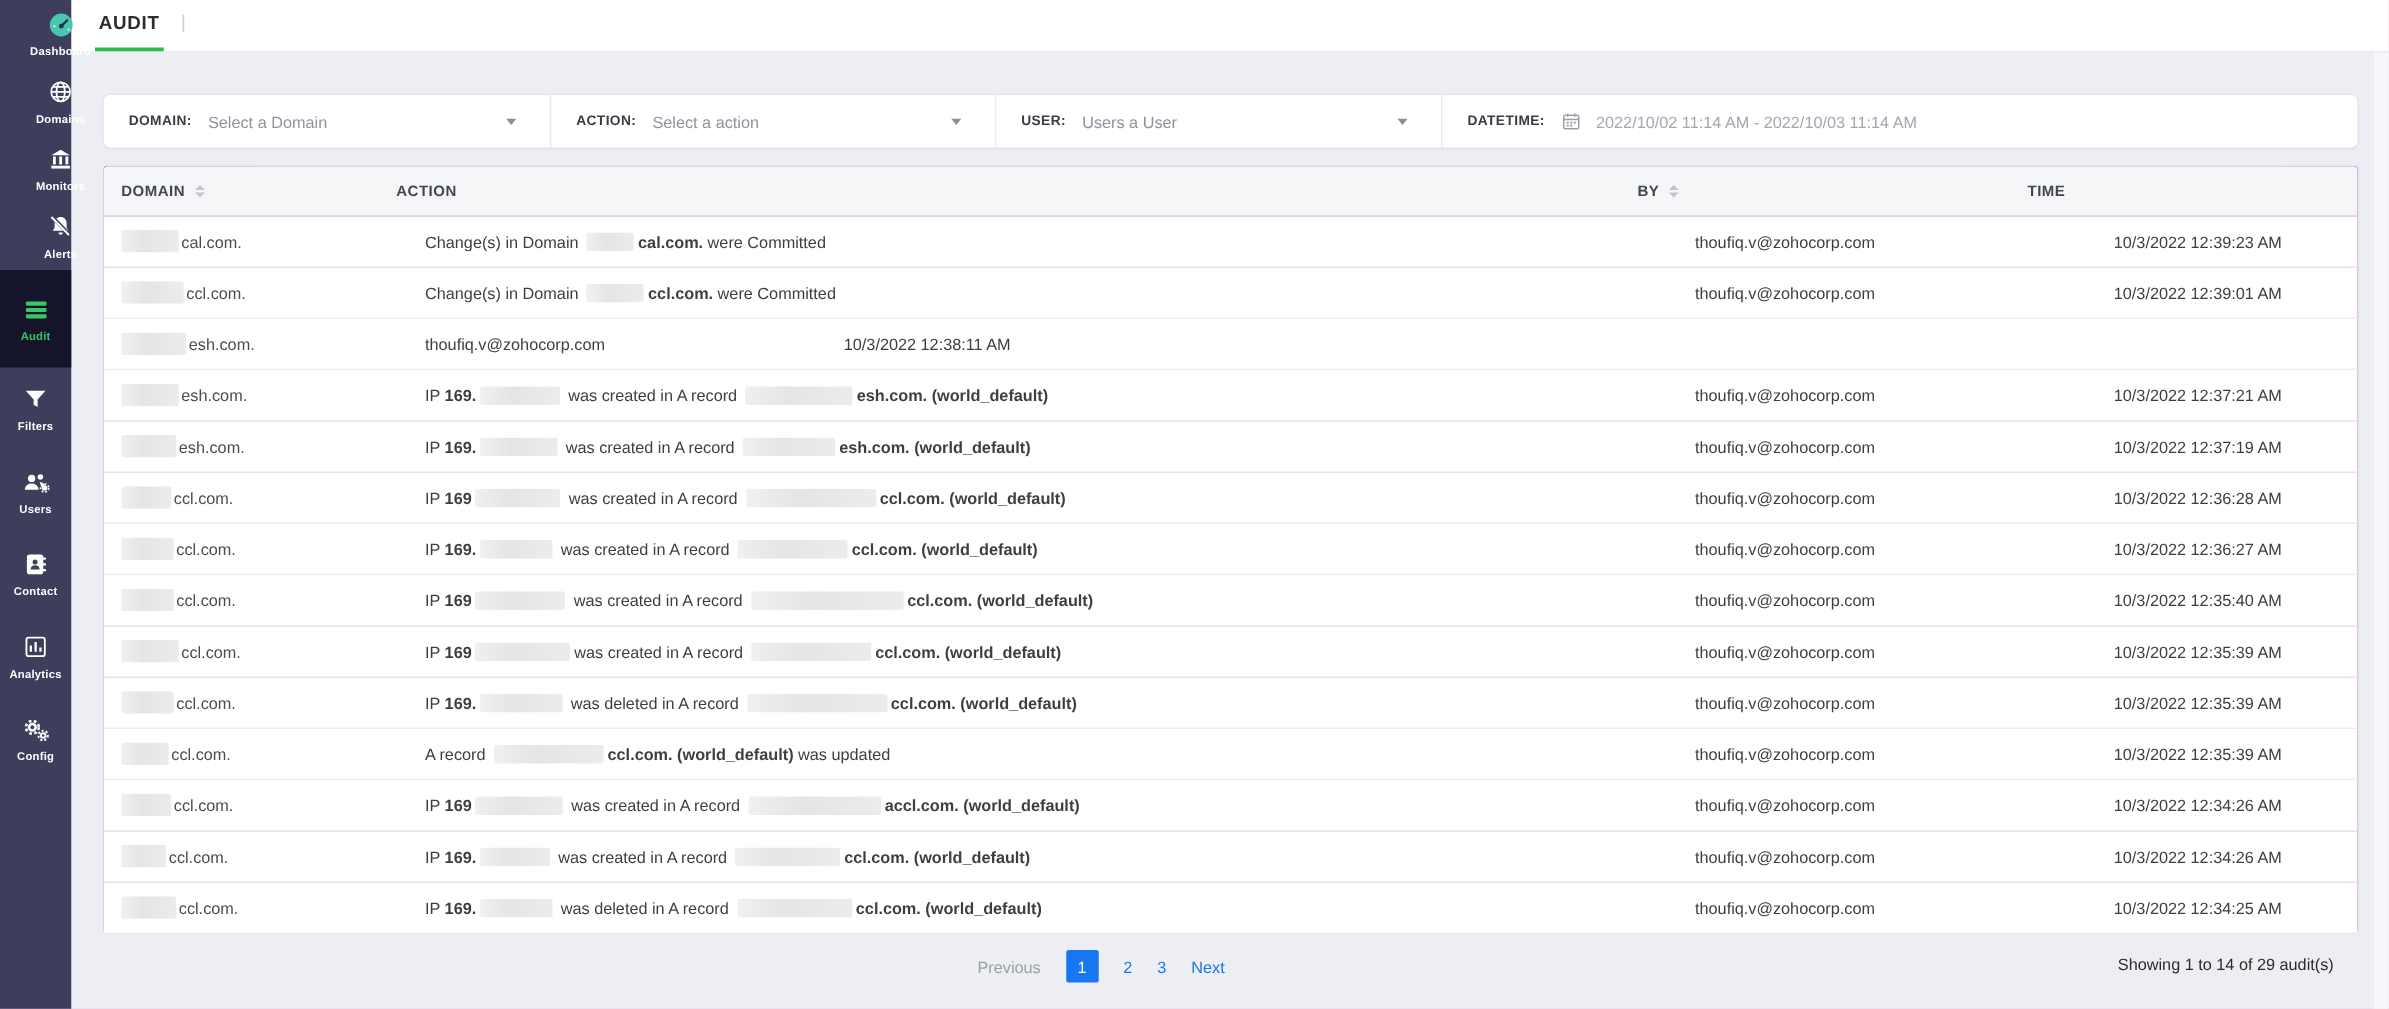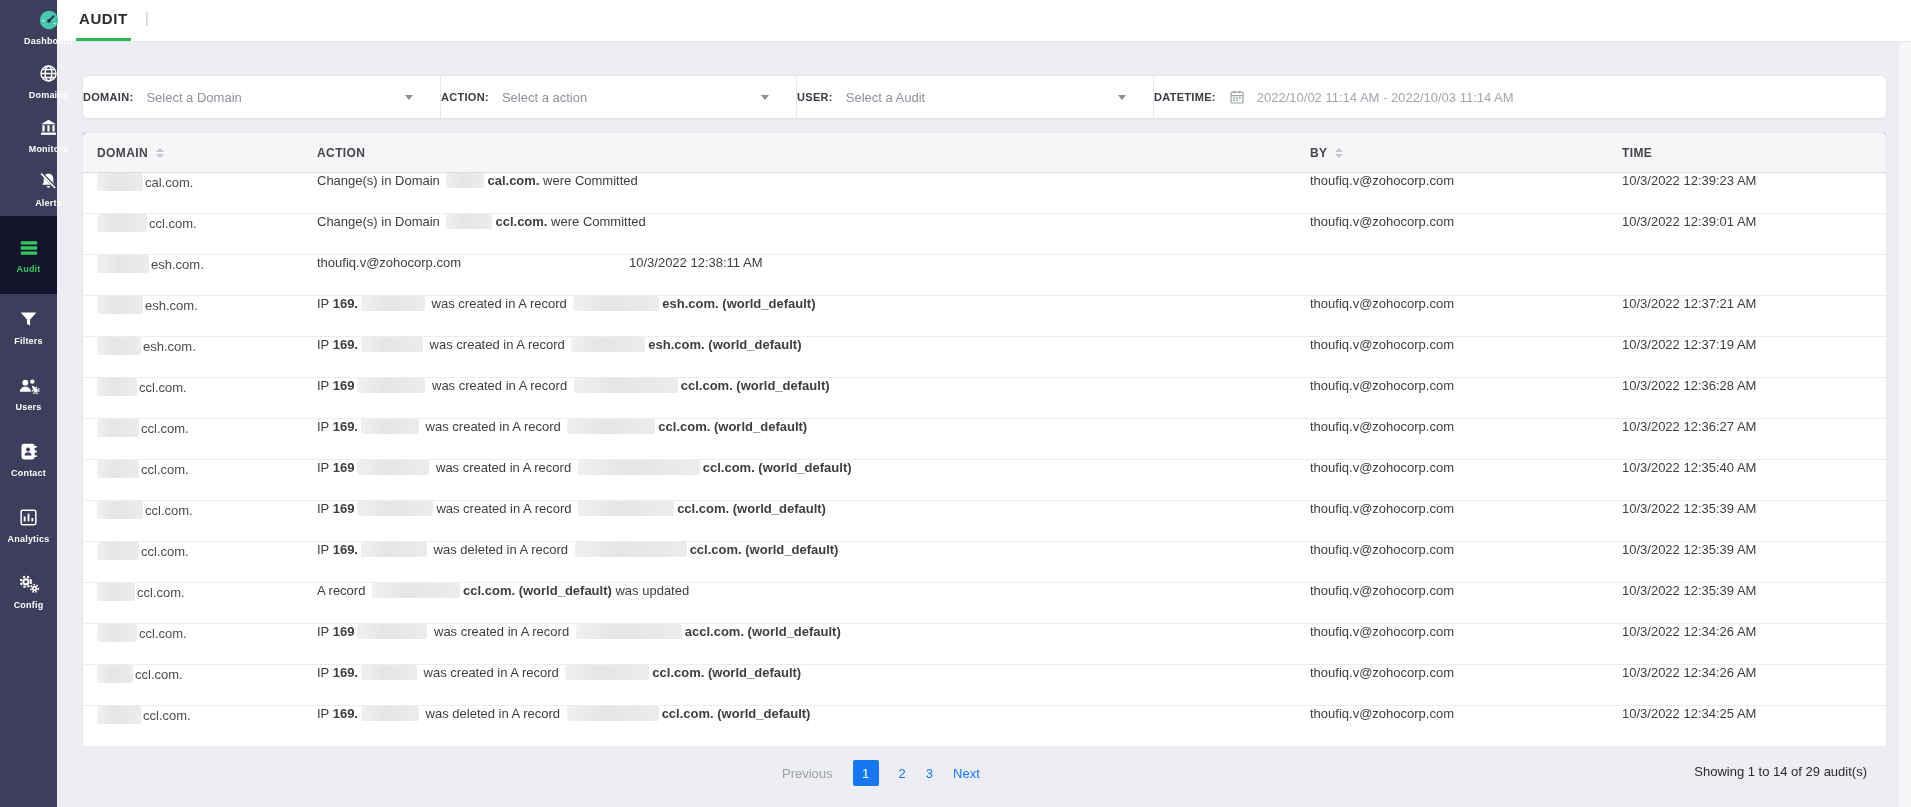--- a/index.html
+++ b/index.html
@@ -21,34 +21,34 @@
   .topbar { height:42px; background:#ffffff; border-bottom:1px solid #e4e4e9; display:flex; align-items:flex-end; padding-left:19px; }
   .title-wrap { height:42px; display:flex; align-items:center; border-bottom:3px solid #2aba4d; padding:0 3px; }
   .page-title { font-size:15px; font-weight:700; color:#2d2d2d; letter-spacing:.6px; }
   .title-sep { font-size:15px; color:#c9ccd4; margin-left:14px; align-self:center; padding-bottom:6px; }
 
   .content { position:absolute; top:42px; left:0; right:0; bottom:0; background:#edeef3; padding:33px 24px 0 25px; }
   .scroll-strip { position:absolute; right:0; top:42px; bottom:0; width:13px; background:#f6f6f9; border-left:1px solid #e9e9ee; }
 
   
   .filter-card { height:44px; background:#fff; border:1px solid #e3e5ea; border-radius:6px; display:flex; box-shadow:0 1px 2px rgba(30,30,60,.04); }
-  .f-sec { position:relative; display:flex; align-items:center; border-right:1px solid #e6e8ed; }
+  .f-sec { position:relative; display:flex; align-items:center; padding-left:20px; border-right:1px solid #e6e8ed; }
   .f-sec:last-child { border-right:none; flex:1; }
   .f-sec.w1 { width:358px; } .f-sec.w2 { width:356px; } .f-sec.w3 { width:357px; }
   .f-label { font-size:11px; font-weight:700; color:#383c44; letter-spacing:.3px; margin-right:13px; }
   .f-value { font-size:13px; color:#8d929c; }
   .f-value.date { color:#a3a7b0; margin-left:12px; }
   .caret { position:absolute; right:27px; top:50%; margin-top:-2px; width:0; height:0;
            border-left:4.5px solid transparent; border-right:4.5px solid transparent; border-top:5px solid #8a8f99; }
   .cal-icon { display:flex; align-items:center; }
 
   
   .table-card { margin-top:13px; background:#a21caf; border-radius:3px; border:1px solid #e7e8ed; border-bottom:none; }
   .t-head { display:flex; height:40px; align-items:center; background:#f5f6f8; border-bottom:1px solid #dcdde2; border-radius:3px 3px 0 0; }
-  .t-row  { display:flex; height:41px; align-items:flex-start; background:#fff; border-bottom:1px solid #ededf1; }
+  .t-row  { display:flex; height:41px; align-items:center; background:#fff; border-bottom:1px solid #ededf1;gap:23px; }
   .c-domain { width:220px; padding-left:14px; }
   .c-action { width:993px; padding-left:14px; }
   .c-by     { width:312px; padding-left:14px; }
   .c-time   { flex:1;      padding-left:14px; }
   .th { font-size:12px; font-weight:700; color:#43464d; letter-spacing:.4px; display:flex; align-items:center; }
   .sort { display:inline-flex; flex-direction:column; gap:2px; margin-left:8px; }
   .sort i { width:0; height:0; border-left:4px solid transparent; border-right:4px solid transparent; display:block; }
   .sort .up { border-bottom:4px solid #c2c5cc; }
   .sort .dn { border-top:4px solid #c2c5cc; }
   .cell { font-size:13px; color:#3c3e42; white-space:nowrap; overflow:hidden; }
@@ -211,21 +211,21 @@
         <span class="f-value">Select a Domain</span>
         <span class="caret"></span>
       </div>
       <div class="f-sec w2">
         <span class="f-label">ACTION:</span>
         <span class="f-value">Select a action</span>
         <span class="caret"></span>
       </div>
       <div class="f-sec w3">
         <span class="f-label">USER:</span>
-        <span class="f-value">Select a Audit</span>
+        <span class="f-value">Users a User</span>
         <span class="caret"></span>
       </div>
       <div class="f-sec">
         <span class="f-label">DATETIME:</span>
         <span class="cal-icon">
           <svg viewBox="0 0 20 20" width="16" height="16" fill="none" stroke="#9aa0aa" stroke-width="1.5">
               <rect x="2.5" y="4" width="15" height="13.5" rx="1.6"></rect>
               <path d="M2.5 8.3h15"></path>
               <path d="M6.5 2.2v3.2M13.5 2.2v3.2"></path>
               <path d="M5.3 11.3h2.2M8.9 11.3h2.2M12.5 11.3h2.2M5.3 14.3h2.2M8.9 14.3h2.2" stroke-width="1.7"></path>

